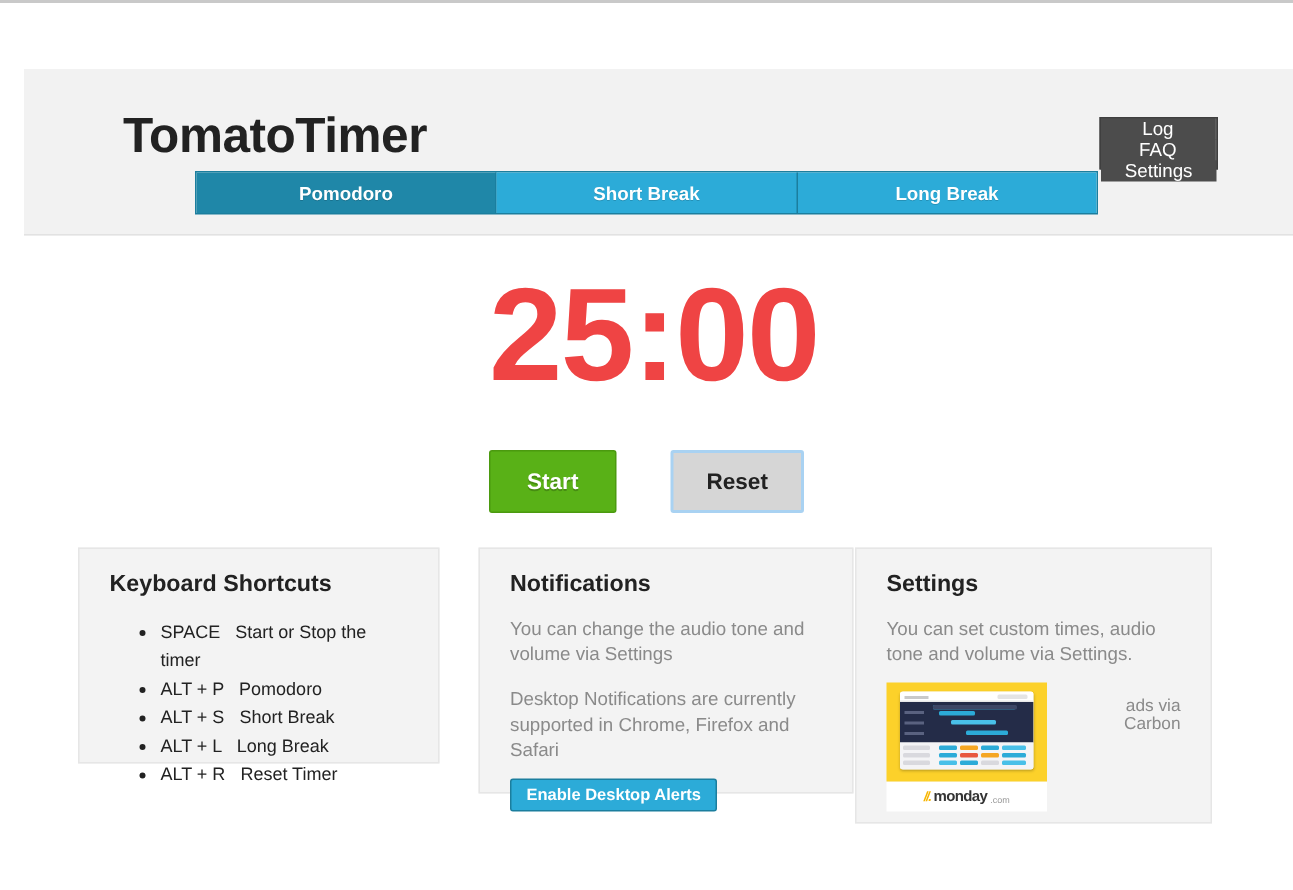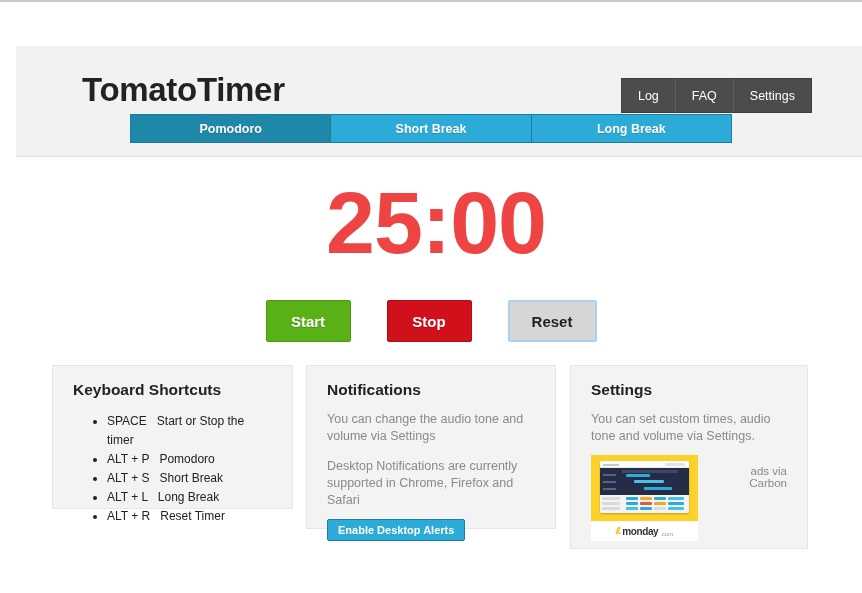--- a/index.html
+++ b/index.html
@@ -50,20 +50,21 @@
   }
 
   .nav-group {
     position: absolute;
     right: 66px;
     top: 32px;
     display: flex;
     background: #4c4c4c;
     border: 1px solid #3f3f3f;
     height: 35px;
+    flex-direction: column;
   }
   .nav-btn {
     display: flex;
     align-items: center;
     justify-content: center;
     padding: 0 16px;
     font-size: 12.5px;
     color: #ffffff;
     background: #4c4c4c;
     border-right: 1px solid #5e5e5e;
@@ -158,21 +159,21 @@
   }
 
   
   .panel {
     position: absolute;
     background: #f3f3f3;
     border: 1px solid #e6e6e6;
     padding: 14px 20px 23px 20px;
   }
   .panel-kb      { left: 52px;  top: 365px; width: 241px; height: 144px; }
-  .panel-notif   { left: 306px; top: 365px; width: 250px; height: 164px; }
+  .panel-notif   { left: 319px; top: 365px; width: 250px; height: 164px; }
   .panel-settings{ left: 570px; top: 365px; width: 238px; height: 184px; }
 
   .panel-title {
     font-size: 15.5px;
     font-weight: bold;
     color: #222222;
     margin: 0 0 10px 0;
     line-height: 20px;
   }
   .panel-text {
@@ -354,21 +355,20 @@
 <div class="tabs">
   <div class="tab active">Pomodoro</div>
   <div class="tab">Short Break</div>
   <div class="tab">Long Break</div>
 </div>
 
 <div class="timer">25:00</div>
 
 <div class="controls">
   <div class="ctl ctl-start">Start</div>
-  <div class="ctl ctl-stop">Stop</div>
   <div class="ctl ctl-reset">Reset</div>
 </div>
 
 <div class="panel panel-kb">
   <div class="panel-title">Keyboard Shortcuts</div>
   <ul class="kb-list">
     <li>
       <span class="kb-key">SPACE</span>
       &nbsp;
       <span class="kb-desc">Start or Stop the timer</span>

